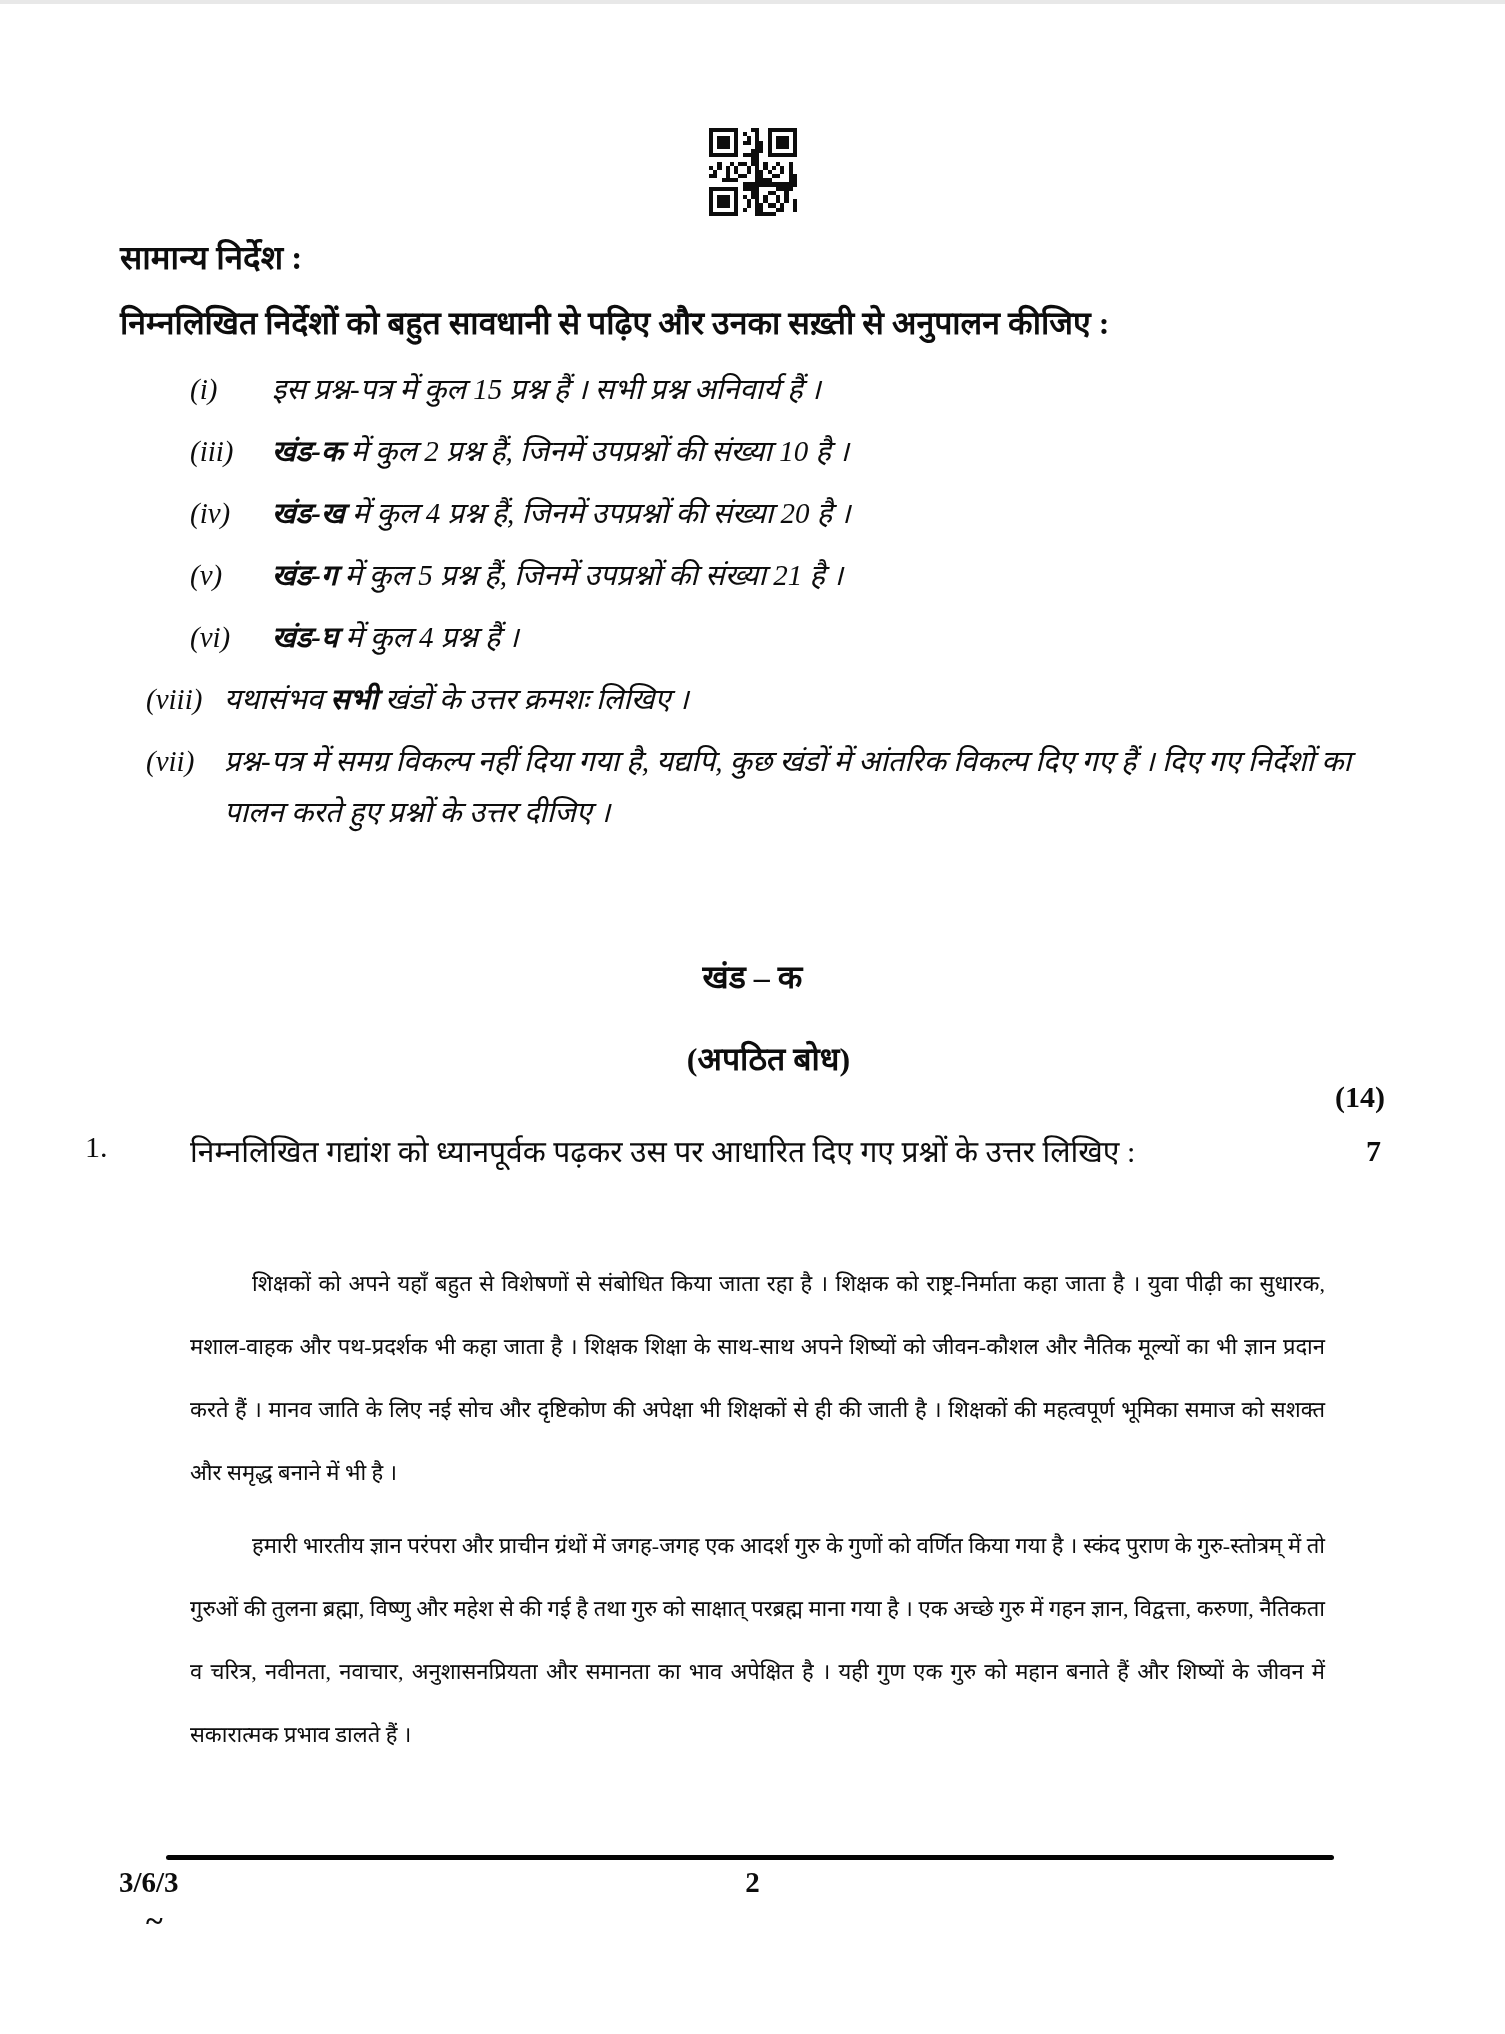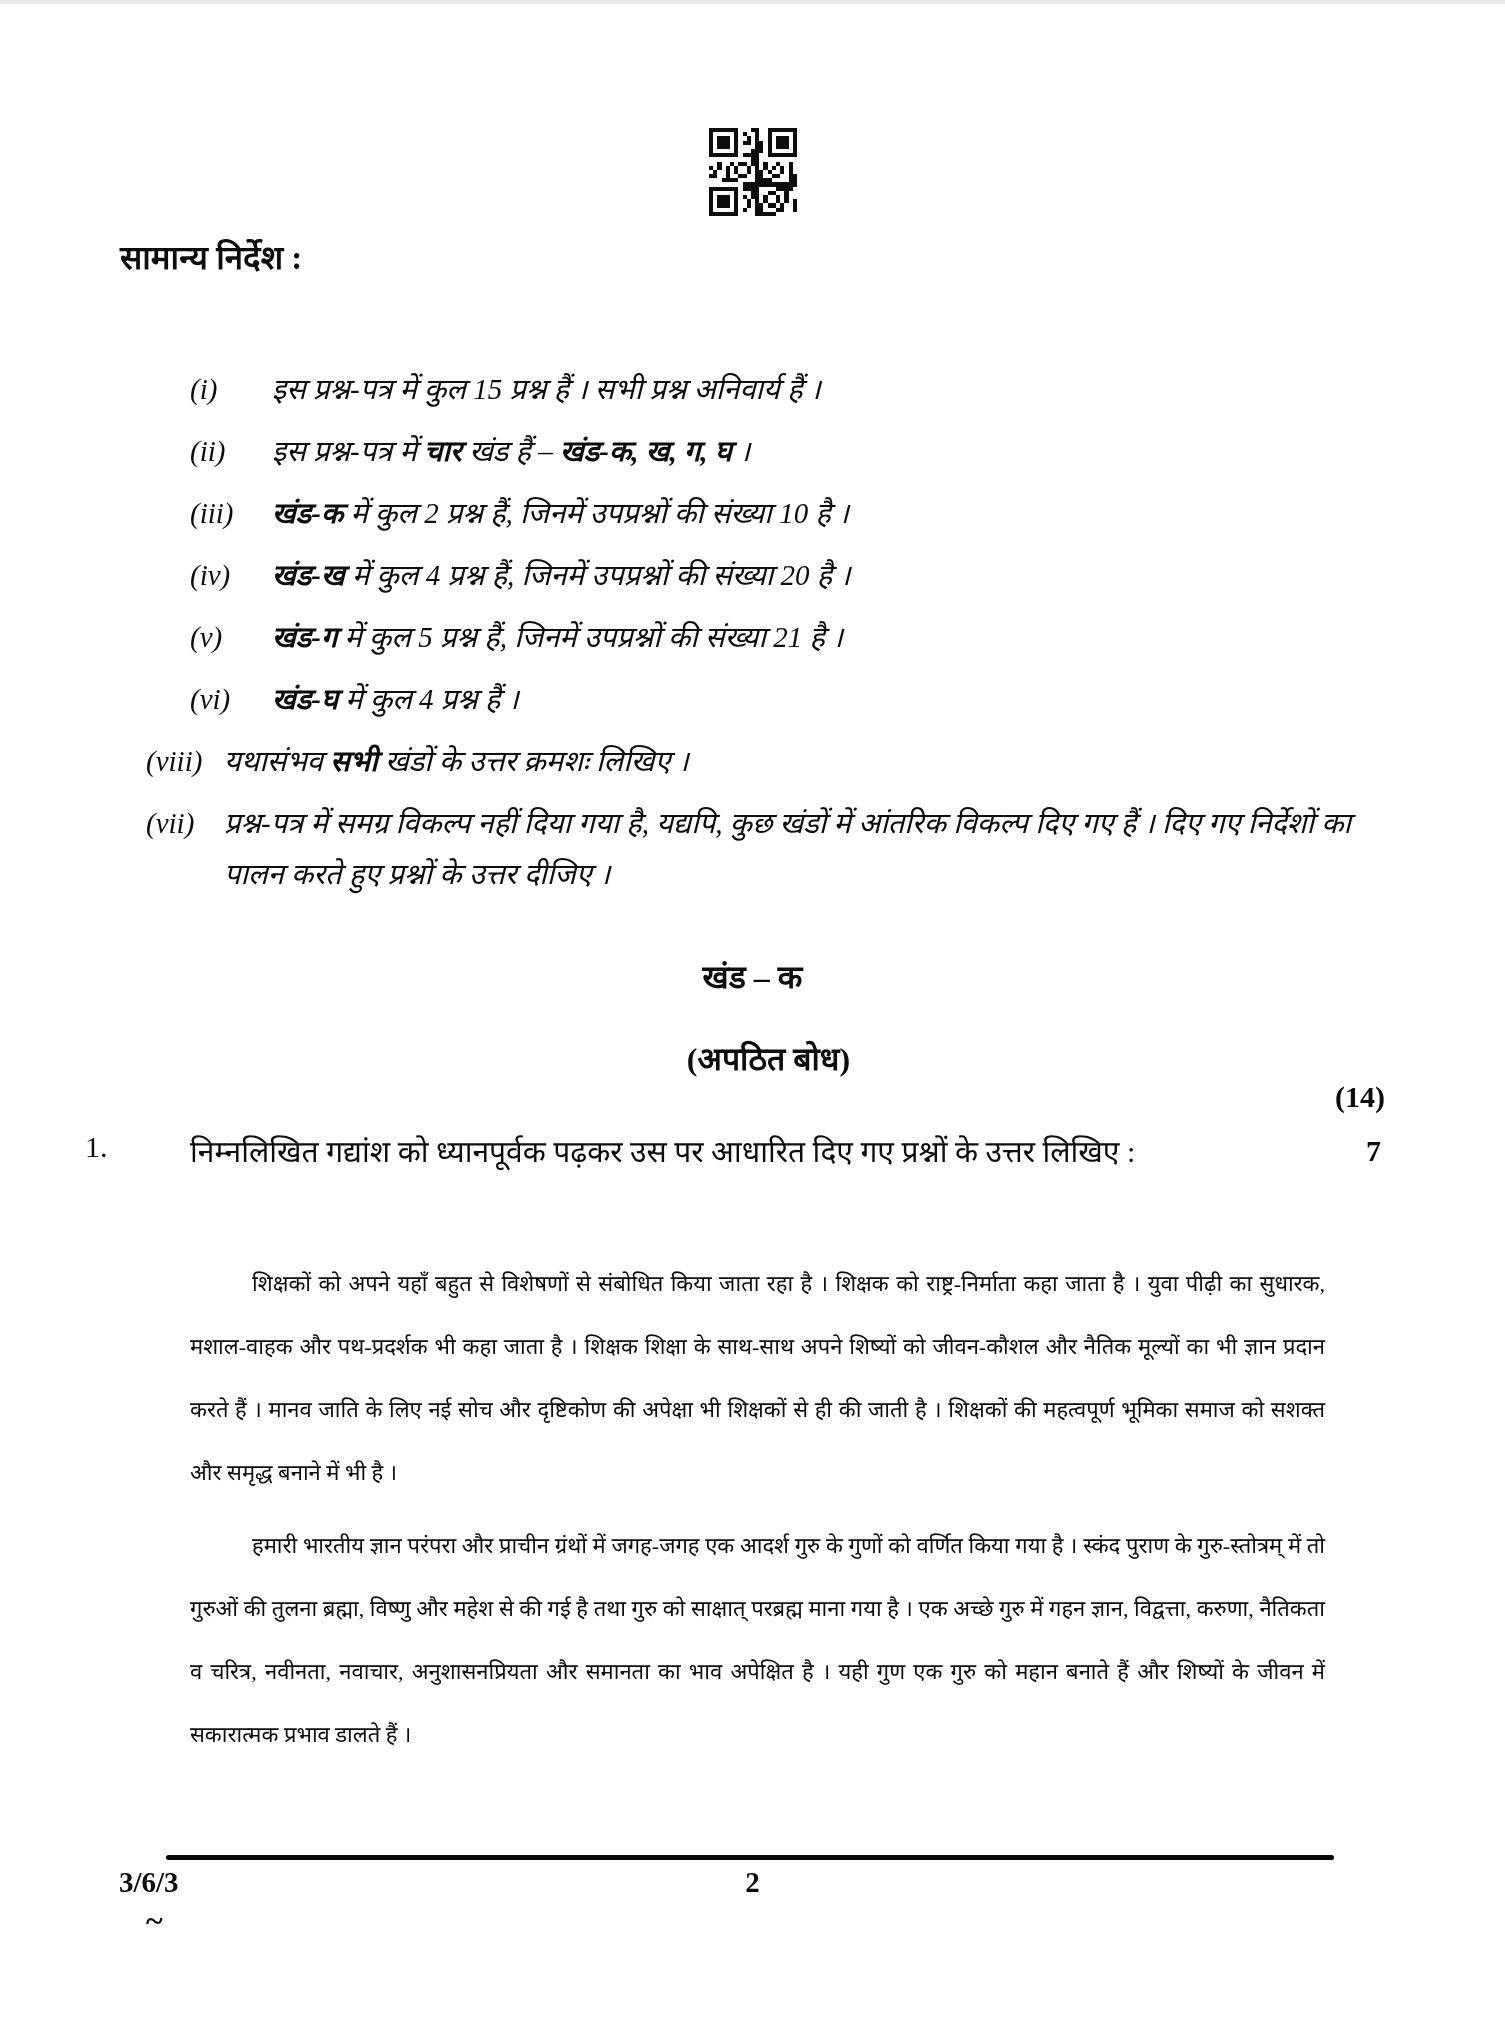--- a/index.html
+++ b/index.html
@@ -288,29 +288,26 @@
         <rect x="11" y="20" width="1" height="1"></rect>
         <rect x="12" y="20" width="1" height="1"></rect>
         <rect x="13" y="20" width="1" height="1"></rect>
         <rect x="14" y="20" width="1" height="1"></rect>
         <rect x="15" y="20" width="1" height="1"></rect>
       </svg>
   </div>
 
   <div class="gi-heading">सामान्य निर्देश :</div>
 
+  <div class="gi-intro">निम्नलिखित निर्देशों को बहुत सावधानी से पढ़िए और उनका सख़्ती से अनुपालन कीजिए :</div>
 
   <div class="gi-list" id="gi-list">
       <div class="gi-item">
         <span class="num">(i)</span>
         <span class="txt"><span>इस प्रश्न-पत्र में कुल 15 प्रश्न हैं । सभी प्रश्न अनिवार्य हैं ।</span></span>
-      </div>
-      <div class="gi-item">
-        <span class="num">(ii)</span>
-        <span class="txt"><span>इस प्रश्न-पत्र में </span><span class="b">चार</span><span> खंड हैं – </span><span class="b">खंड-क, ख, ग, घ</span><span> ।</span></span>
       </div>
       <div class="gi-item">
         <span class="num">(iii)</span>
         <span class="txt"><span class="b">खंड-क</span><span> में कुल 2 प्रश्न हैं, जिनमें उपप्रश्नों की संख्या 10 है ।</span></span>
       </div>
       <div class="gi-item">
         <span class="num">(iv)</span>
         <span class="txt"><span class="b">खंड-ख</span><span> में कुल 4 प्रश्न हैं, जिनमें उपप्रश्नों की संख्या 20 है ।</span></span>
       </div>
       <div class="gi-item">

